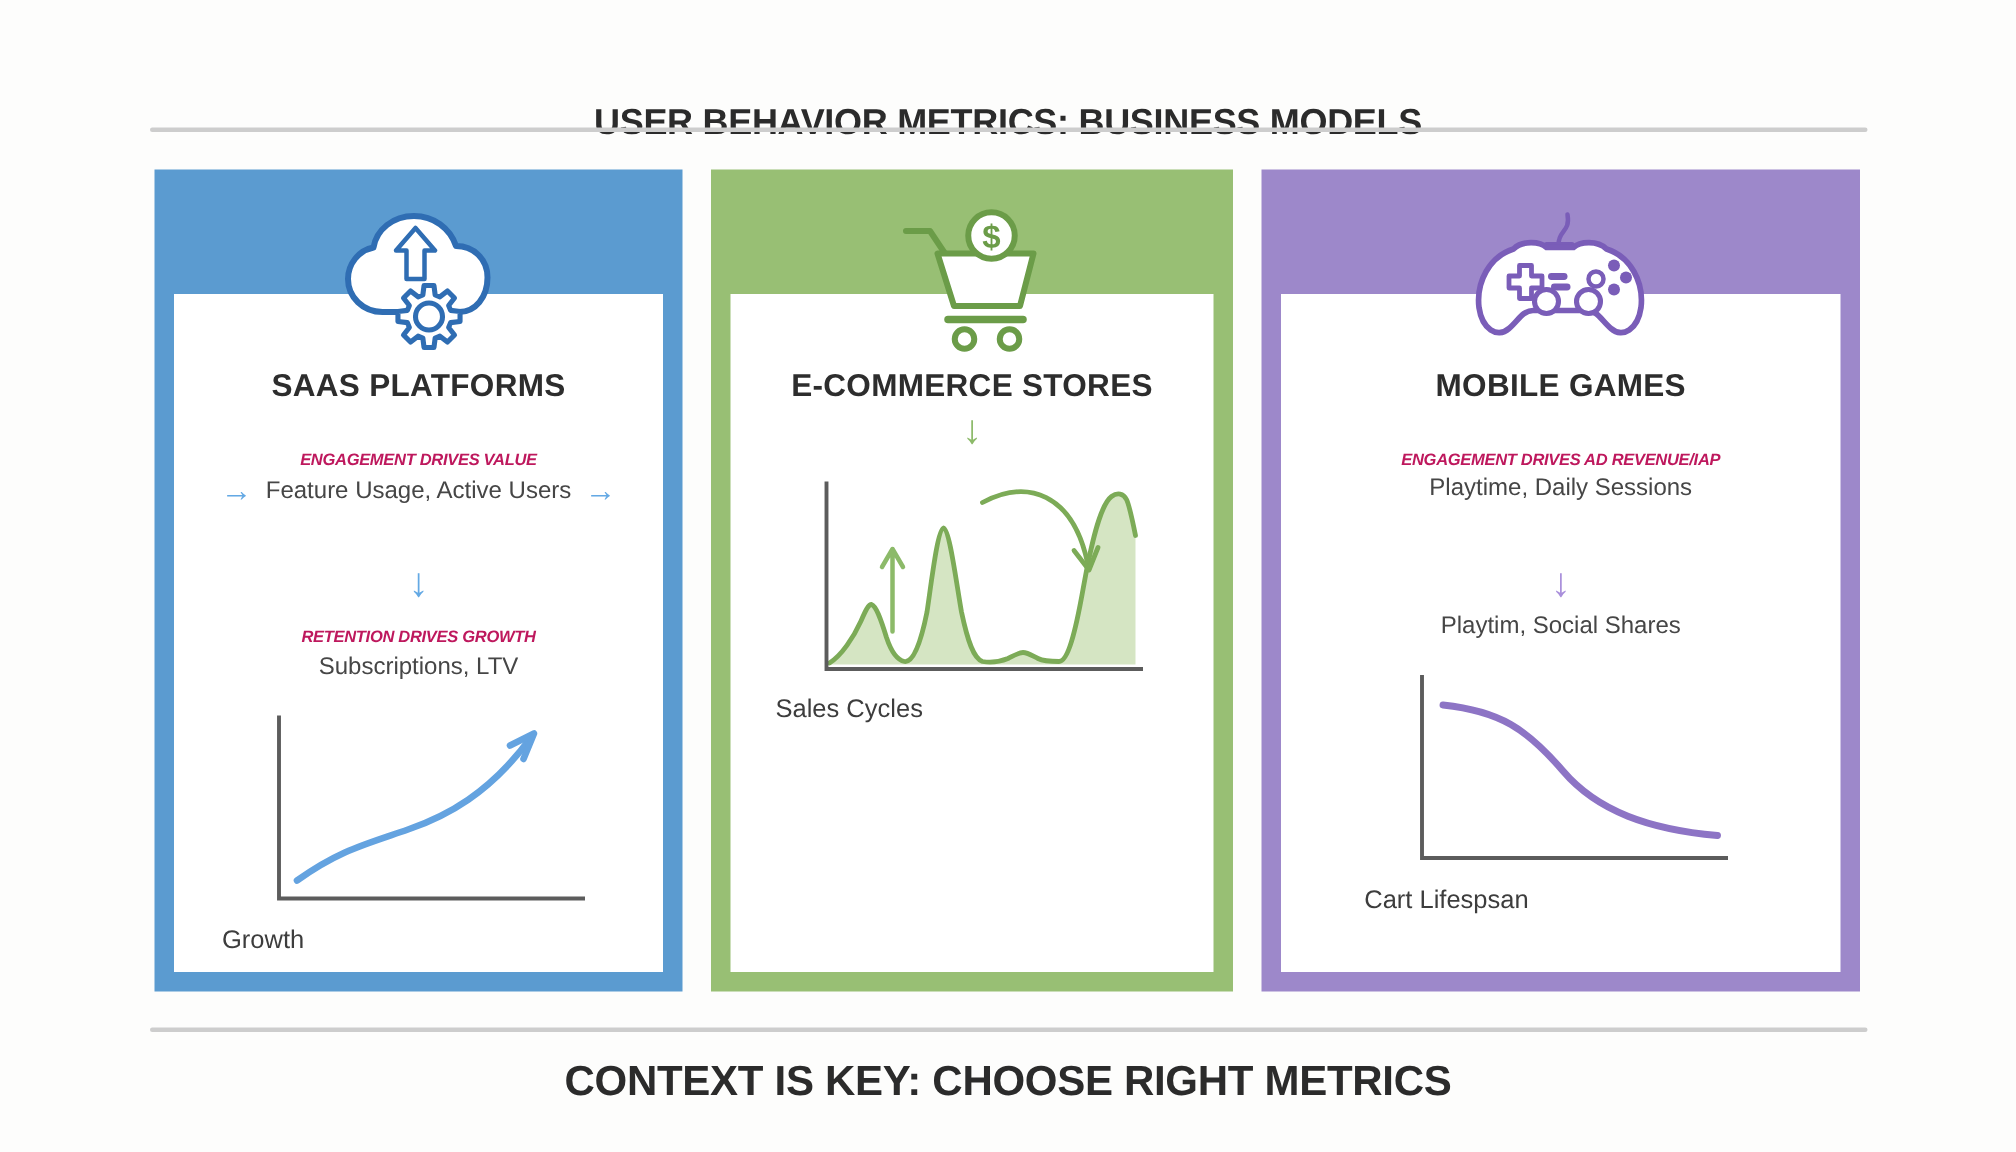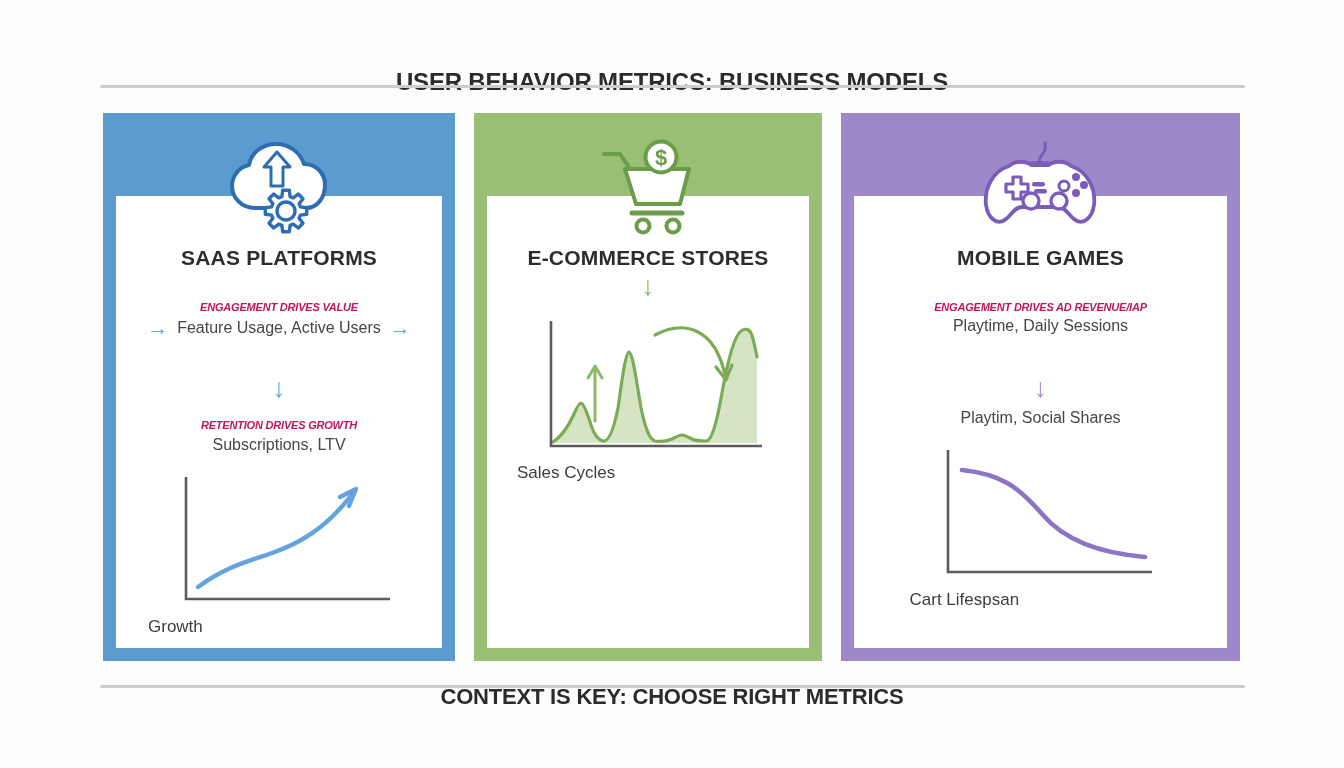--- a/index.html
+++ b/index.html
@@ -16,22 +16,22 @@
     text-align:center; font-size:24px; font-weight:700;
     letter-spacing:-0.2px; color:#2b2b2b;margin-top:28px;
   }
   .divider {
     position:absolute; left:100px; width:1145px; height:3px;
     background:#cdcdcd; border-radius:2px;
   }
   .divider.top { top:85px; }
   .divider.bottom { top:685px; }
   .footer-title {
-    position:absolute; top:684px; left:0; width:100%;
-    text-align:center; font-size:22px; font-weight:700;
+    position:absolute; top:705px; left:0; width:100%;
+    text-align:center; font-size:28px; font-weight:700;
     letter-spacing:-0.2px; color:#2b2b2b;
   }
   .cards {
     position:absolute; top:113px; left:103px; width:1137px; height:548px;
     display:flex; justify-content:space-between;
   }
   .card { position:relative; height:548px; }
   .card.c1 { width:352px; background:#5b9bd0;padding-left:41px; }
   .card.c2 { width:348px; background:#98bf74; }
   .card.c3 { width:399px; background:#9d88ca; }

